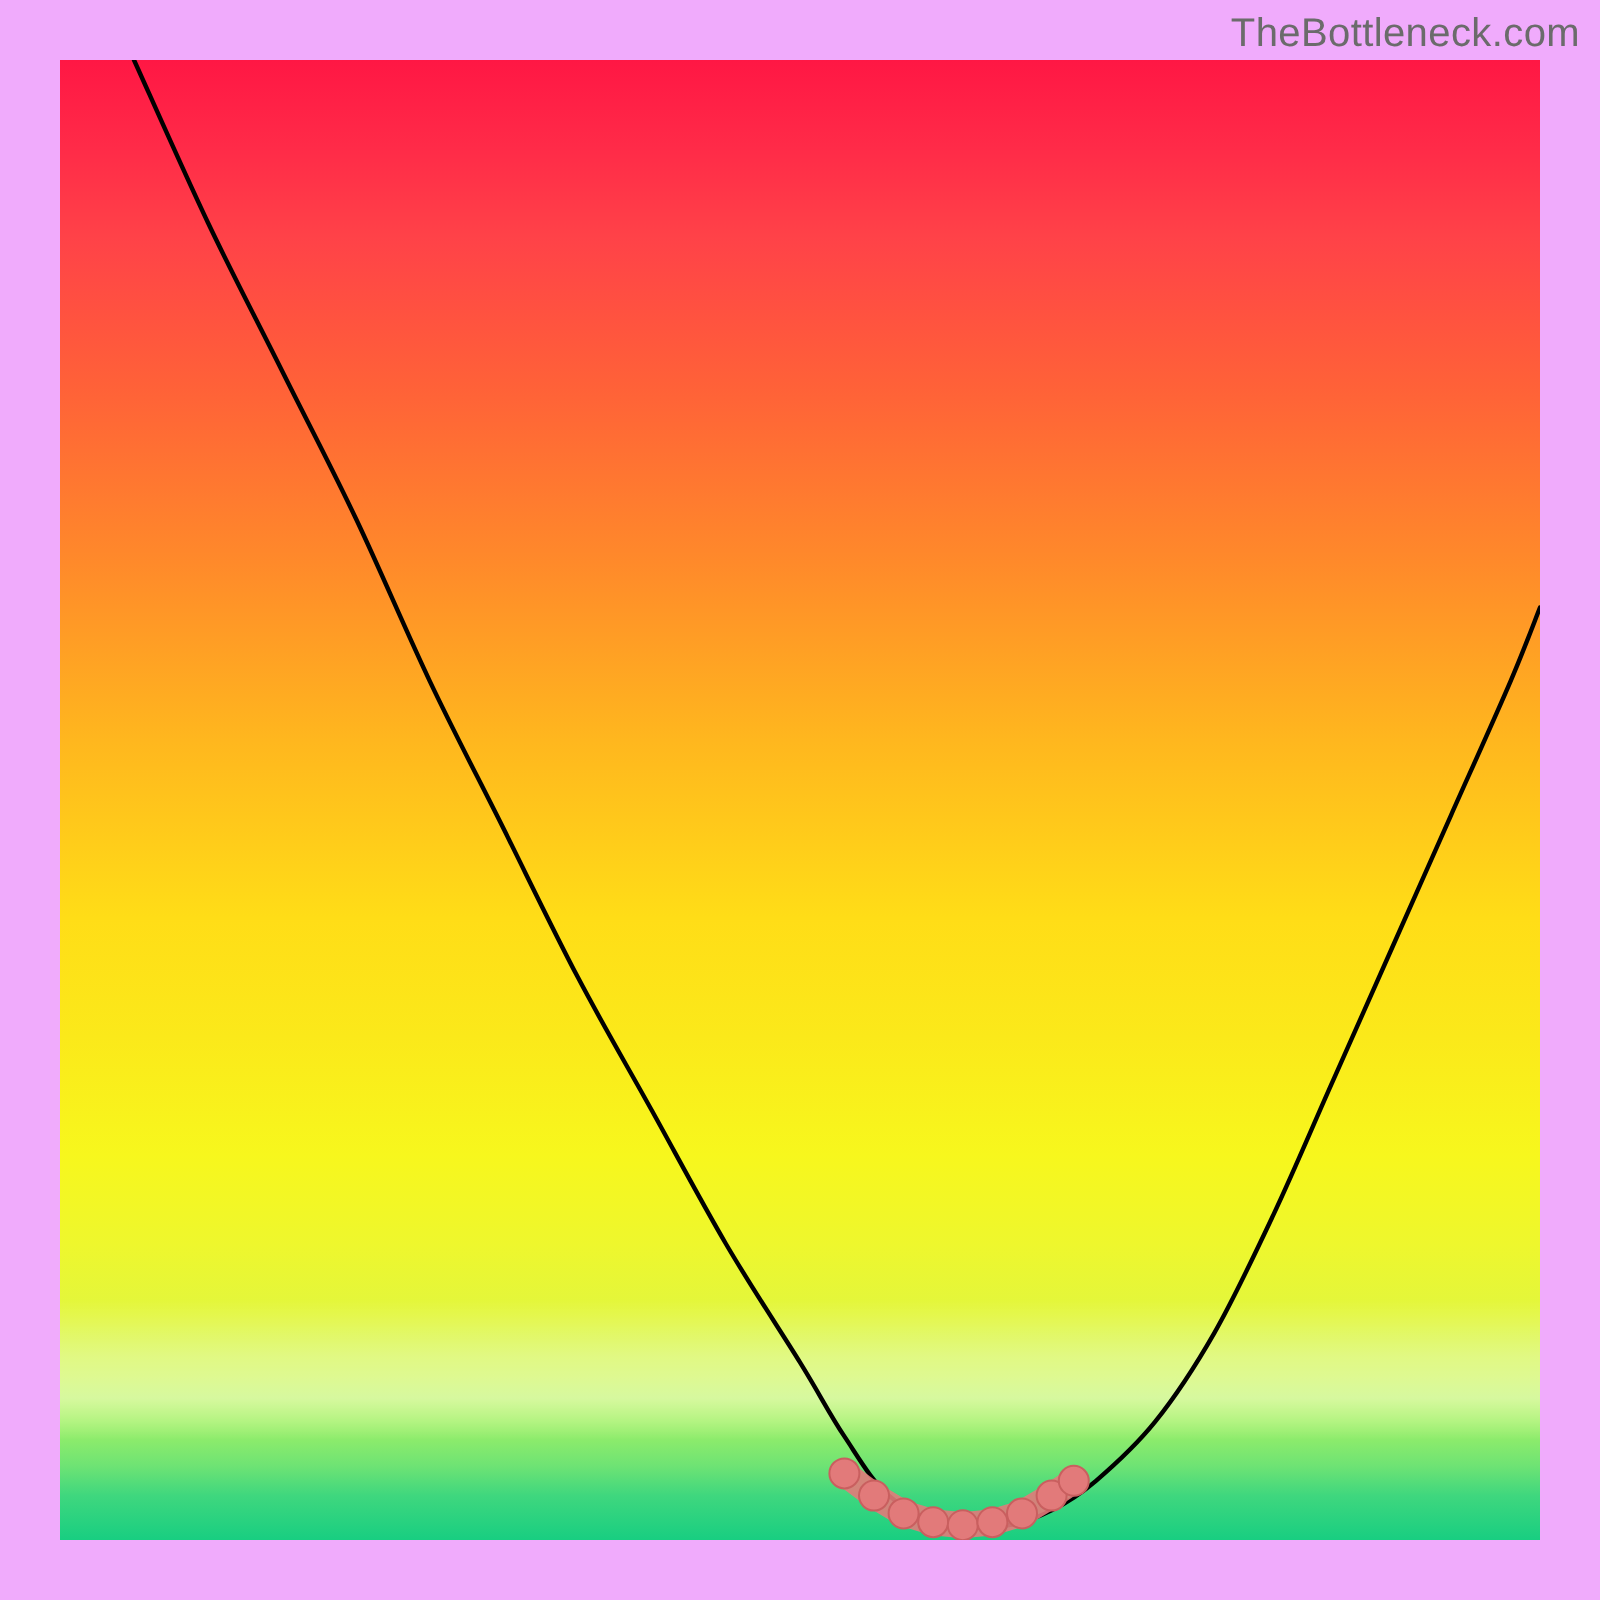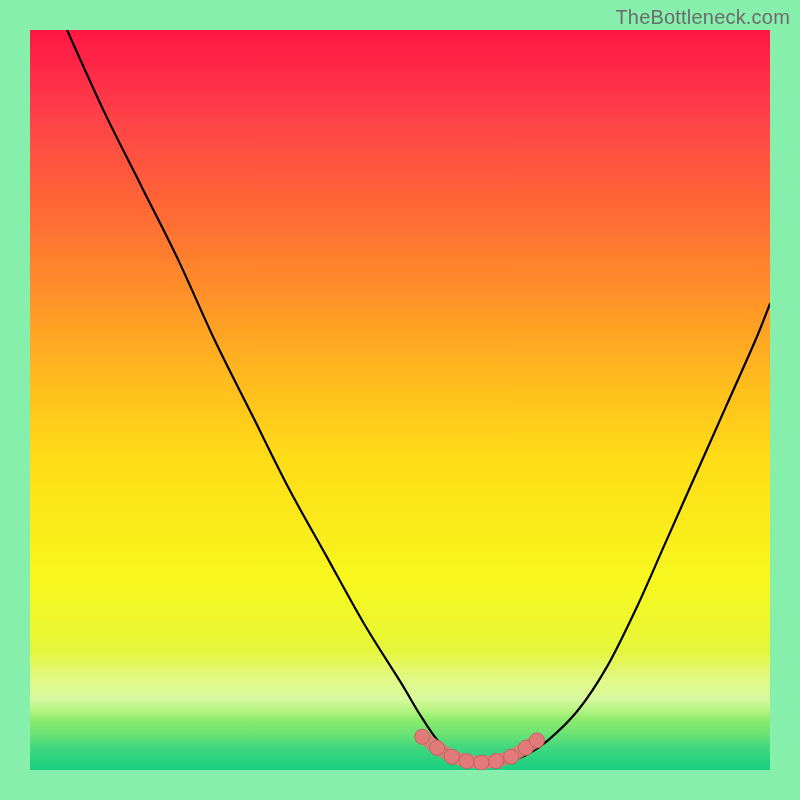--- a/index.html
+++ b/index.html
@@ -10,21 +10,21 @@
     background: #000;
     overflow: hidden;
     font-family: Arial, Helvetica, sans-serif;
   }
   .frame {
     position: absolute;
     left: 0;
     top: 0;
     width: 800px;
     height: 800px;
-    background: #86efac;
+    background: #f0abfc;
   }
   .plot {
     position: absolute;
     left: 30px;
     top: 30px;
     width: 740px;
     height: 740px;
     overflow: hidden;
   }
   .gradient {

